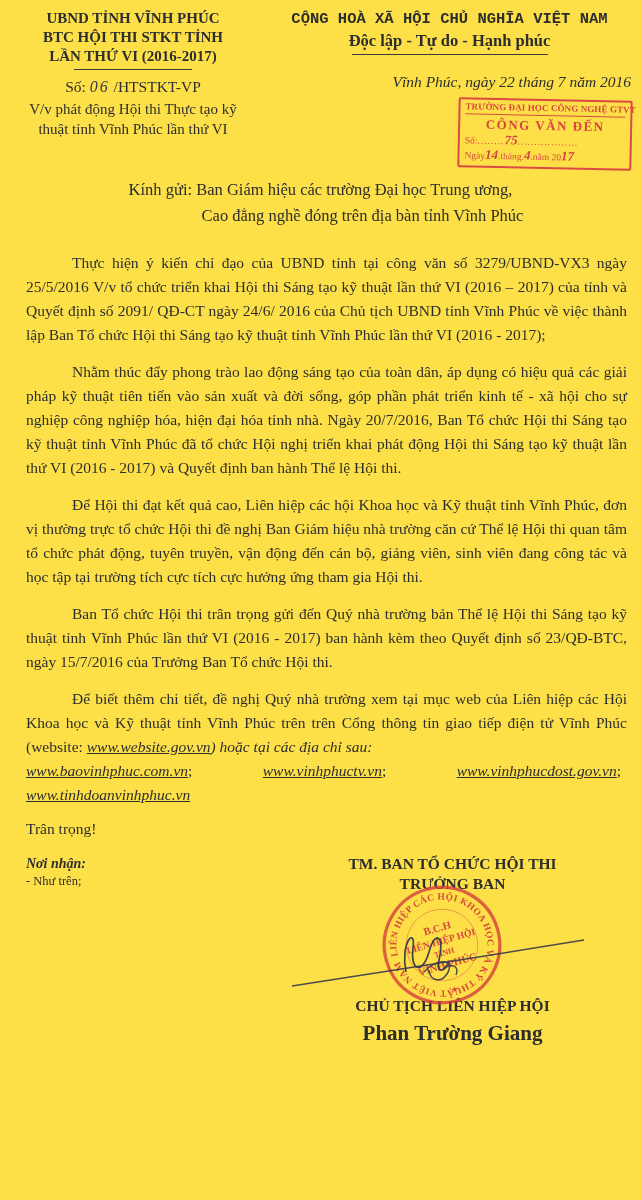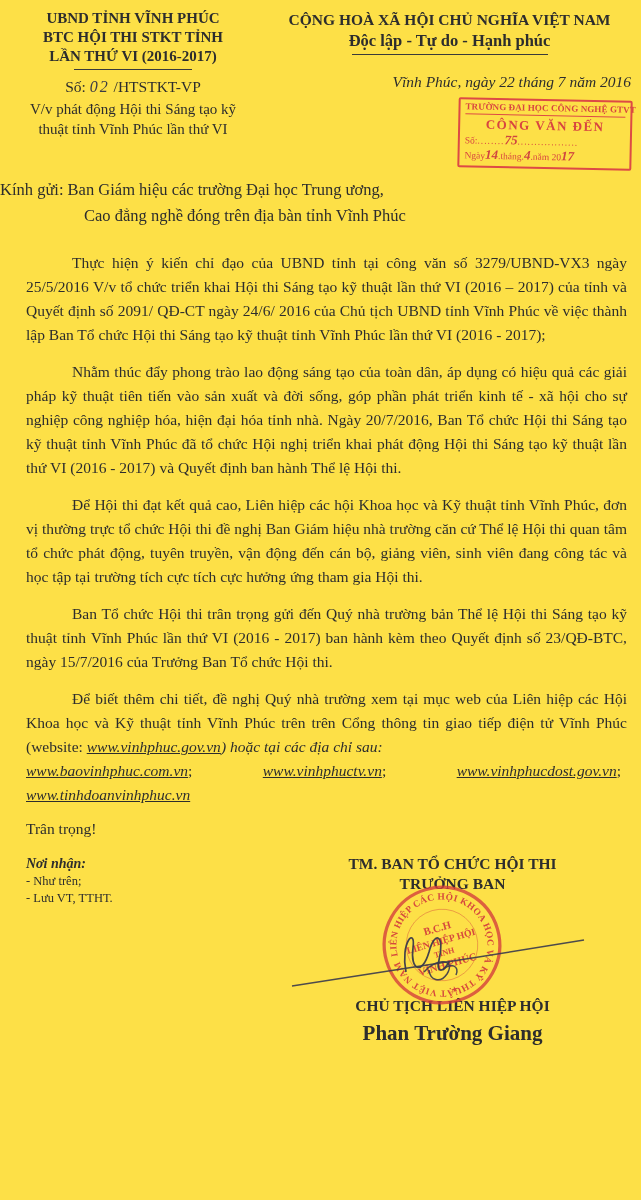--- a/index.html
+++ b/index.html
@@ -16,40 +16,40 @@
   
   .hdr { display: flex; padding: 9px 8px 0 14px; }
   .h-left { width: 238px; text-align: center; }
   .h-left .b { font-weight: bold; font-size: 15px; line-height: 19px; white-space: nowrap; }
   .rule { border-top: 1.6px solid #3a3a3a; }
   .rule-left { width: 118px; margin: 3px auto 8px; }
   .so-line { font-size: 15.5px; margin-top: 5px; }
   .hw { font-style: italic; font-size: 16px; letter-spacing: 2px; color: #3b3b46; }
   .subject { font-size: 15px; line-height: 20px; margin-top: 3px; }
   .h-right { flex: 1; text-align: center; padding-left: 14px; }
-  .n1 { font-weight: bold; font-size: 15.5px; line-height: 21px; white-space: nowrap; }
+  .n1 { font-weight: bold; font-size: 15.5px; line-height: 21px; white-space: nowrap; font-family: Liberation Mono, monospace; }
   .n2 { font-weight: bold; font-size: 16.5px; line-height: 22px; }
   .rule-right { width: 196px; margin: 2px auto 0; }
   .dateline { font-style: italic; font-size: 15.5px; margin-top: 18px; text-align: right; padding-right: 2px; white-space: nowrap; }
   
   .arrival-stamp {
     position: absolute; top: 99px; right: 9px; width: 174px;
     border: 2px solid #dd4a45; border-radius: 2px;
     color: #d84540; padding: 2px 5px 3px;
     transform: rotate(1.2deg);
     background: rgba(255,255,255,0.0);
   }
   .as-org { font-size: 9px; font-weight: bold; white-space: nowrap; text-align: center;
             border-bottom: 1.5px solid #dd4a45; padding-bottom: 2px; letter-spacing: .1px; }
   .as-title { font-size: 13px; font-weight: bold; letter-spacing: 1.5px; text-align: center; margin-top: 2px; white-space: nowrap; }
   .as-line { font-size: 9.5px; text-align: left; line-height: 13px; white-space: nowrap; }
   .as-line .dots { letter-spacing: 1px; }
   .hw-red { font-style: italic; font-size: 13px; font-weight: bold; color: #d04540; }
   
-  .recipient { margin-top: 38px; text-align: left; font-size: 16.5px; line-height: 26px; }
+  .recipient { margin-top: 38px; text-align: center; font-size: 16.5px; line-height: 26px; }
   .recipient .r2 { padding-left: 84px; }
   
   .bodytext { margin: 22px 14px 0 26px; font-size: 15.5px; line-height: 24px; text-align: justify; }
   .bodytext p { text-indent: 46px; margin-bottom: 13px; }
   .site { font-style: italic; text-decoration: underline; }
   .it { font-style: italic; }
   .links-row { display: flex; justify-content: space-between; line-height: 24px; padding-right: 6px; align-items: center; }
   .links-last { line-height: 24px; margin-bottom: 10px; }
   .closing { text-indent: 0 !important; margin-top: 8px; }
   
@@ -76,25 +76,25 @@
 <div class="page">
 
   <header class="hdr">
     <div class="h-left">
       <div class="b">UBND TỈNH VĨNH PHÚC</div>
       <div class="b">BTC HỘI THI STKT TỈNH</div>
       <div class="b">LẦN THỨ VI (2016-2017)</div>
       <div class="rule rule-left"></div>
       <div class="so-line">
         <span>Số:</span>
-        <span class="hw">02</span>
+        <span class="hw">06</span>
         <span>/HTSTKT-VP</span>
       </div>
       <div class="subject">
-        <div>V/v phát động Hội thi Sáng tạo kỹ</div>
+        <div>V/v phát động Hội thi Thực tạo kỹ</div>
         <div>thuật tỉnh Vĩnh Phúc lần thứ VI</div>
       </div>
     </div>
     <div class="h-right">
       <div class="n1">CỘNG HOÀ XÃ HỘI CHỦ NGHĨA VIỆT NAM</div>
       <div class="n2">Độc lập - Tự do - Hạnh phúc</div>
       <div class="rule rule-right"></div>
       <div class="dateline">Vĩnh Phúc,  ngày 22 tháng 7 năm 2016</div>
     </div>
   </header>
@@ -113,35 +113,34 @@
   <div class="recipient">
     <div class="r1">Kính gửi: Ban Giám hiệu các trường Đại học Trung ương,</div>
     <div class="r2">Cao đẳng nghề đóng trên địa bàn tỉnh Vĩnh Phúc</div>
   </div>
 
   <main class="bodytext">
     <p>Thực hiện ý kiến chỉ đạo của UBND tỉnh tại công văn số 3279/UBND-VX3 ngày 25/5/2016 V/v tổ chức triển khai Hội thi Sáng tạo kỹ thuật lần thứ VI (2016 – 2017) của tỉnh và Quyết định số 2091/ QĐ-CT ngày 24/6/ 2016 của Chủ tịch UBND tỉnh Vĩnh Phúc về việc thành lập Ban Tổ chức Hội thi Sáng tạo kỹ thuật tỉnh Vĩnh Phúc lần thứ VI (2016 - 2017);</p>
     <p>Nhằm thúc đẩy phong trào lao động sáng tạo của toàn dân, áp dụng có hiệu quả các giải pháp kỹ thuật tiên tiến vào sản xuất và đời sống, góp phần phát triển kinh tế - xã hội cho sự nghiệp công nghiệp hóa, hiện đại hóa tỉnh nhà. Ngày 20/7/2016, Ban Tổ chức Hội thi Sáng tạo kỹ thuật tỉnh Vĩnh Phúc đã tổ chức Hội nghị triển khai phát động Hội thi Sáng tạo kỹ thuật lần thứ VI (2016 - 2017) và Quyết định ban hành Thể lệ Hội thi.</p>
     <p>Để Hội thi đạt kết quả cao, Liên hiệp các hội Khoa học và Kỹ thuật tỉnh Vĩnh Phúc, đơn vị thường trực tổ chức Hội thi đề nghị Ban Giám hiệu nhà trường căn cứ Thể lệ Hội thi quan tâm tổ chức phát động, tuyên truyền, vận động đến cán bộ, giảng viên, sinh viên đang công tác và học tập tại trường tích cực tích cực hưởng ứng tham gia Hội thi.</p>
     <p>Ban Tổ chức Hội thi trân trọng gửi đến Quý nhà trường bản Thể lệ Hội thi Sáng tạo kỹ thuật tỉnh Vĩnh Phúc lần thứ VI (2016 - 2017) ban hành kèm theo Quyết định số 23/QĐ-BTC, ngày 15/7/2016 của Trưởng Ban Tổ chức Hội thi.</p>
-    <p style="margin-bottom:0;"><span>Để biết thêm chi tiết, đề nghị Quý nhà trường xem tại mục web của Liên hiệp các Hội Khoa học và Kỹ thuật tỉnh Vĩnh Phúc trên trên Cổng thông tin giao tiếp điện tử Vĩnh Phúc (website: </span><span class="site">www.vinhphuc.gov.vn</span><span class="it">) hoặc tại các địa chỉ sau:</span></p>
+    <p style="margin-bottom:0;"><span>Để biết thêm chi tiết, đề nghị Quý nhà trường xem tại mục web của Liên hiệp các Hội Khoa học và Kỹ thuật tỉnh Vĩnh Phúc trên trên Cổng thông tin giao tiếp điện tử Vĩnh Phúc (website: </span><span class="site">www.website.gov.vn</span><span class="it">) hoặc tại các địa chỉ sau:</span></p>
     <div class="links-row">
       <span><span class="site">www.baovinhphuc.com.vn</span><span>;</span></span>
       <span><span class="site">www.vinhphuctv.vn</span><span>;</span></span>
       <span><span class="site">www.vinhphucdost.gov.vn</span><span>;</span></span>
     </div>
     <div class="links-last"><span class="site">www.tinhdoanvinhphuc.vn</span></div>
     <p class="closing">Trân trọng!</p>
   </main>
 
   <footer class="ftr">
     <div class="f-left">
       <div class="noi-nhan">Nơi nhận:</div>
       <div class="nn-item">- Như trên;</div>
-      <div class="nn-item">- Lưu VT, TTHT.</div>
     </div>
     <div class="f-right">
       <div class="sig1">TM. BAN TỔ CHỨC HỘI THI</div>
       <div class="sig2">TRƯỞNG BAN</div>
       <div class="stamp-area">
         <svg class="seal" viewBox="0 0 150 150">
           <defs>
             <path id="ringpath" d="M 75,75 m -56,0 a 56,56 0 1,1 112,0 a 56,56 0 1,1 -112,0" fill="none"></path>
           </defs>
           <circle cx="75" cy="75" r="71" fill="none" stroke="#d33c3c" stroke-width="4" opacity="0.85"></circle>

